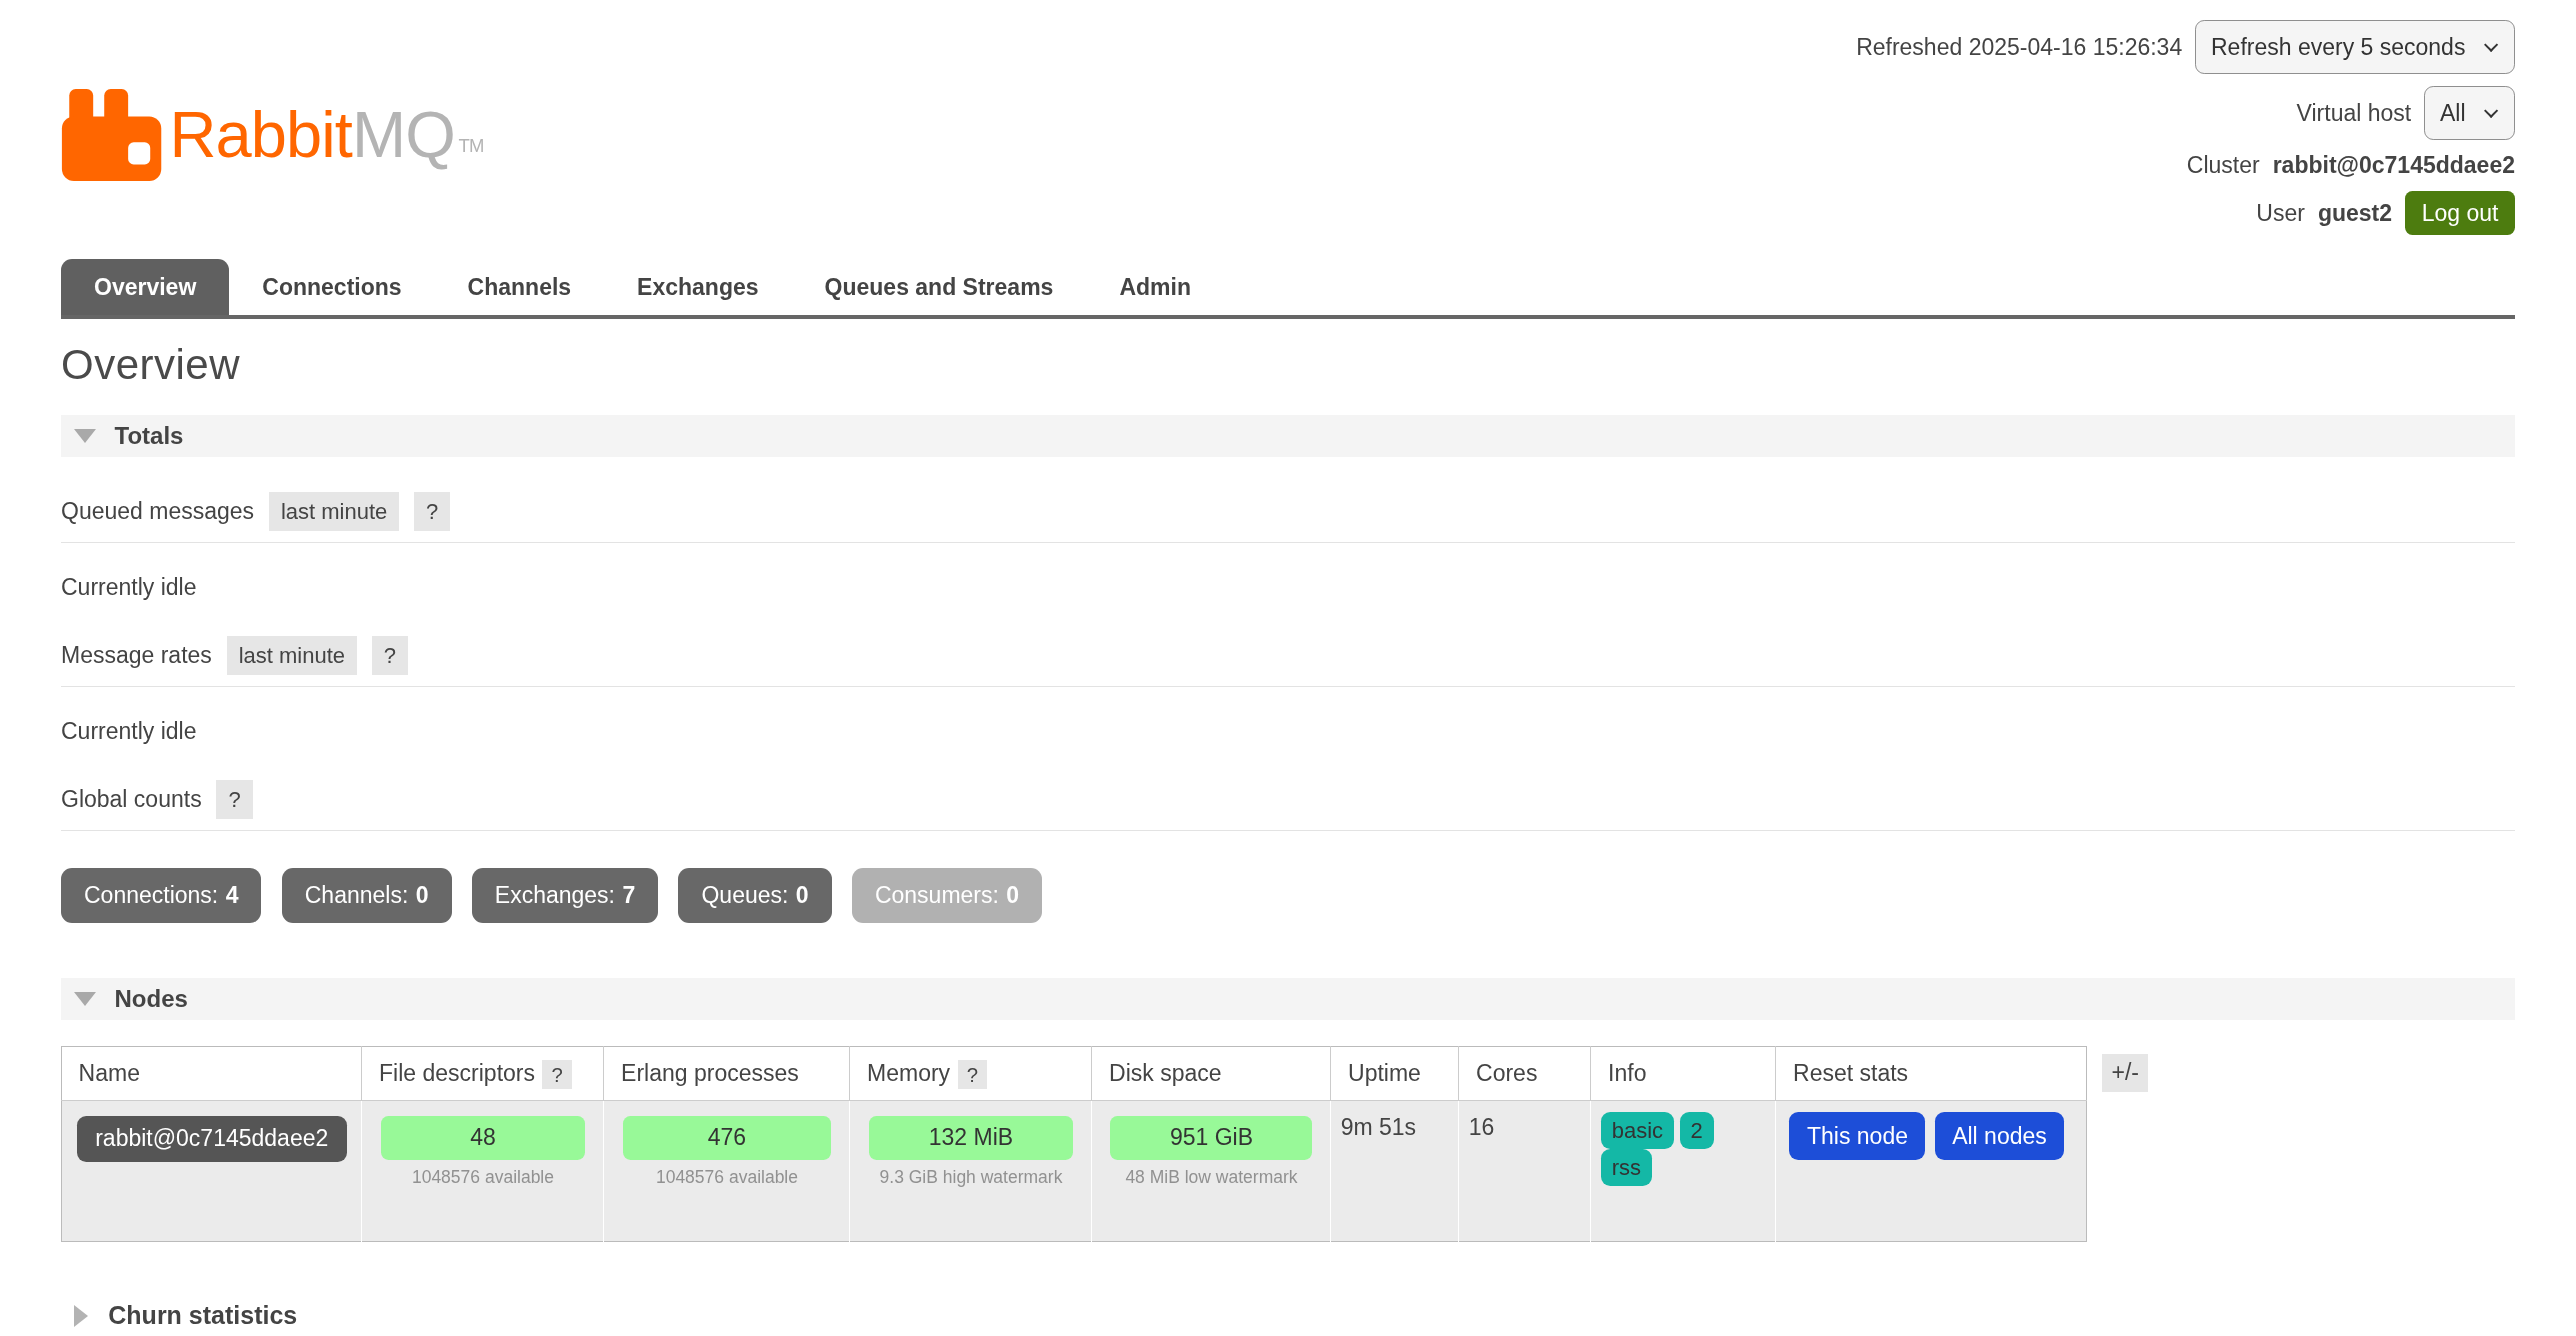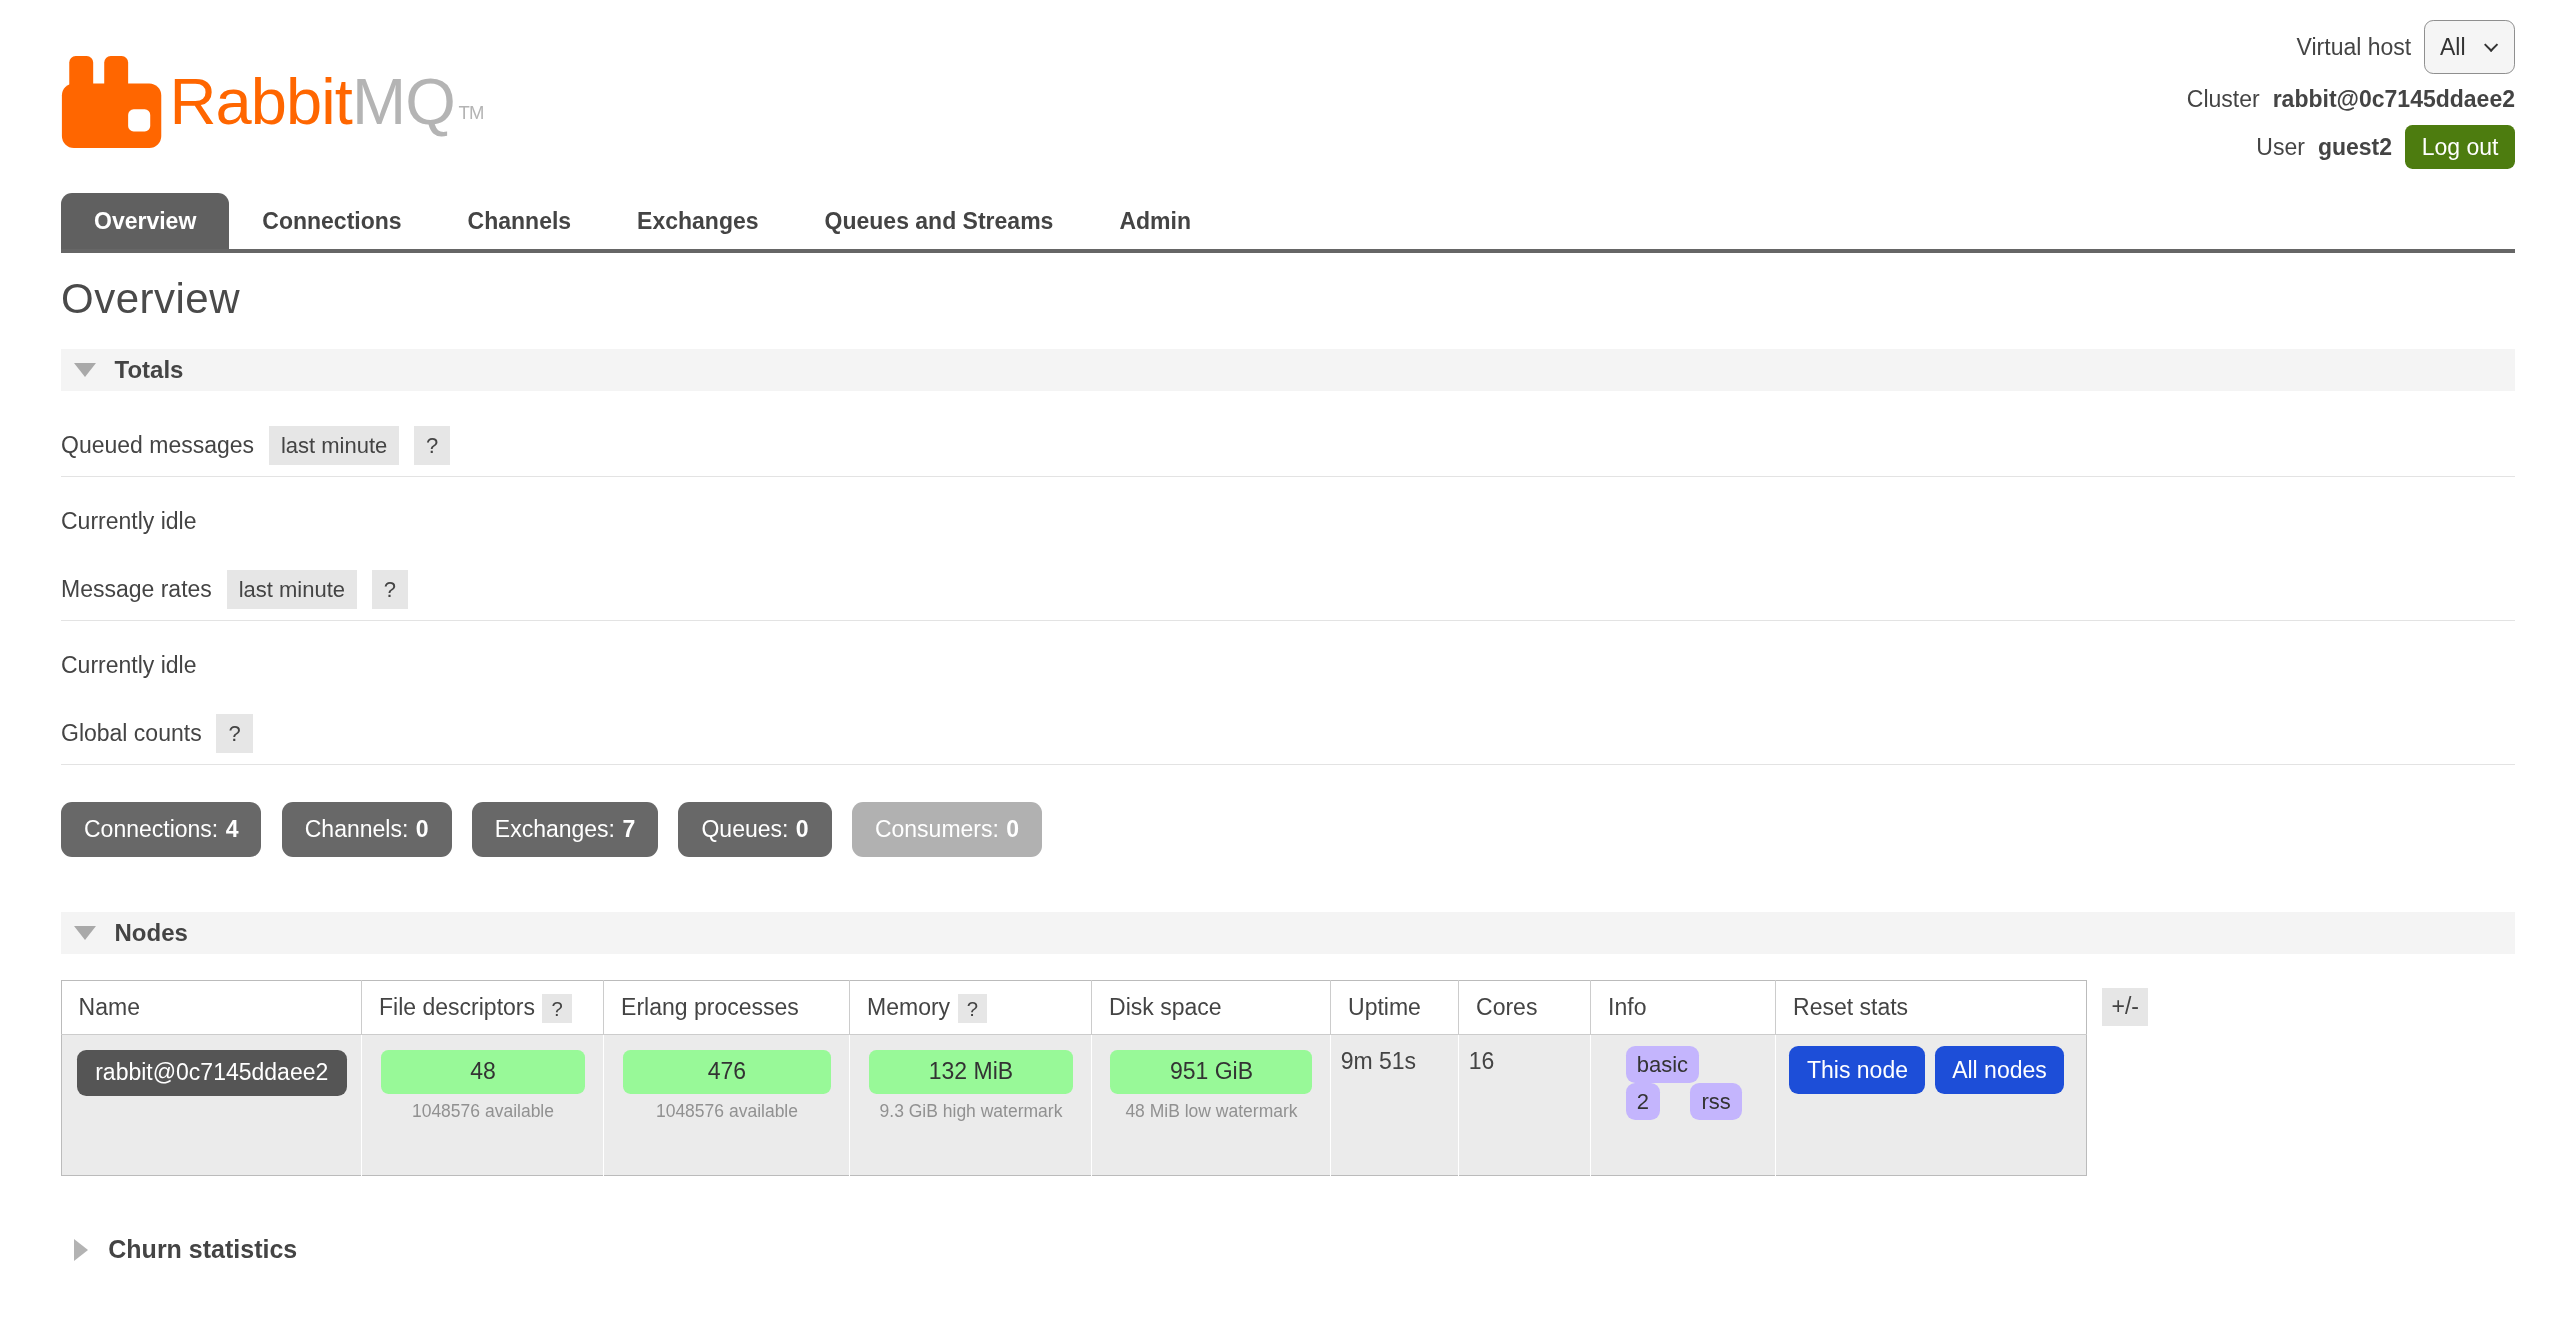--- a/index.html
+++ b/index.html
@@ -79,22 +79,22 @@
   table.nodes td { background: #ebebeb; border-right: 1.8px solid #fff; vertical-align: top;
     padding: 11px 9.2px 9.2px; }
   table.nodes td:last-child, table.nodes th:last-child { border-right: none; }
   .node-badge { display: inline-block; background: #555; color: #fff; border-radius: 9.2px;
     padding: 9.2px 18.5px; font-size: 23px; margin: 3.7px 5.5px; cursor: pointer; }
   .gauge { background: #98f998; border-radius: 7.4px; text-align: center; font-size: 23px;
     color: #333; padding: 8.3px 0; margin: 3.7px auto 7.4px; width: 92%; }
   .gauge-note { text-align: center; font-size: 17.5px; color: #919191; padding-bottom: 3.7px; white-space: nowrap; }
   .plain-cell { font-size: 23px; color: #444; padding: 13px 7.4px 55px 9.2px !important; }
   .info-cell { padding: 11px 9.2px 55px !important; }
-  .badge-blue { display: inline-block; background: #c4b5fd; color: #333; border-radius: 9.2px;
-    padding: 5.5px 11px; font-size: 22px; margin-right: 5.5px; margin-left: 25px; }
+  .badge-blue { display: inline-block; background: #14b8a6; color: #333; border-radius: 9.2px;
+    padding: 5.5px 11px; font-size: 22px; margin-right: 5.5px; }
   .reset-cell { padding: 11px 13px 55px !important; white-space: nowrap; }
   .reset-btn { background: #1d4ed8; color: #fff; border: none; border-radius: 9.2px;
     font-size: 23px; padding: 10.2px 17.5px; font-family: inherit; margin-right: 9.2px; cursor: pointer; }
   .plusminus { background: #e6e6e6; color: #444; font-size: 23px; padding: 5.5px 9.2px;
     margin-top: 7.4px; cursor: pointer; display: inline-block; }
 
   
   .collapsed-row { display: flex; align-items: center; gap: 20.3px; margin-top: 66px;
     padding-left: 13px; cursor: pointer; }
   .collapsed-row .sec-title { font-size: 25px; font-weight: bold; color: #444; }
@@ -110,20 +110,29 @@
       <svg class="logo-svg" viewBox="0 0 110 100">
         <rect x="8" y="0" width="26" height="66" rx="7" fill="#ff6600"></rect>
         <rect x="46" y="0" width="26" height="66" rx="7" fill="#ff6600"></rect>
         <rect x="0" y="30" width="108" height="70" rx="13" fill="#ff6600"></rect>
         <rect x="72" y="58" width="24" height="24" rx="6" fill="#ffffff"></rect>
       </svg>
       <div class="brand-text"><span class="brand-rabbit">Rabbit</span><span class="brand-mq">MQ</span><span class="brand-tm">TM</span></div>
     </div>
 
     <div class="meta">
+      <div class="meta-line">
+        <span>Refreshed 2025-04-16 15:26:34</span>
+        <span class="select-wrap">
+          <select>
+            <option>Refresh every 5 seconds</option>
+          </select>
+          <span class="chev"></span>
+        </span>
+      </div>
       <div class="meta-line">
         <span>Virtual host</span>
         <span class="select-wrap">
           <select>
             <option>All</option>
           </select>
           <span class="chev"></span>
         </span>
       </div>
       <div class="meta-line">

